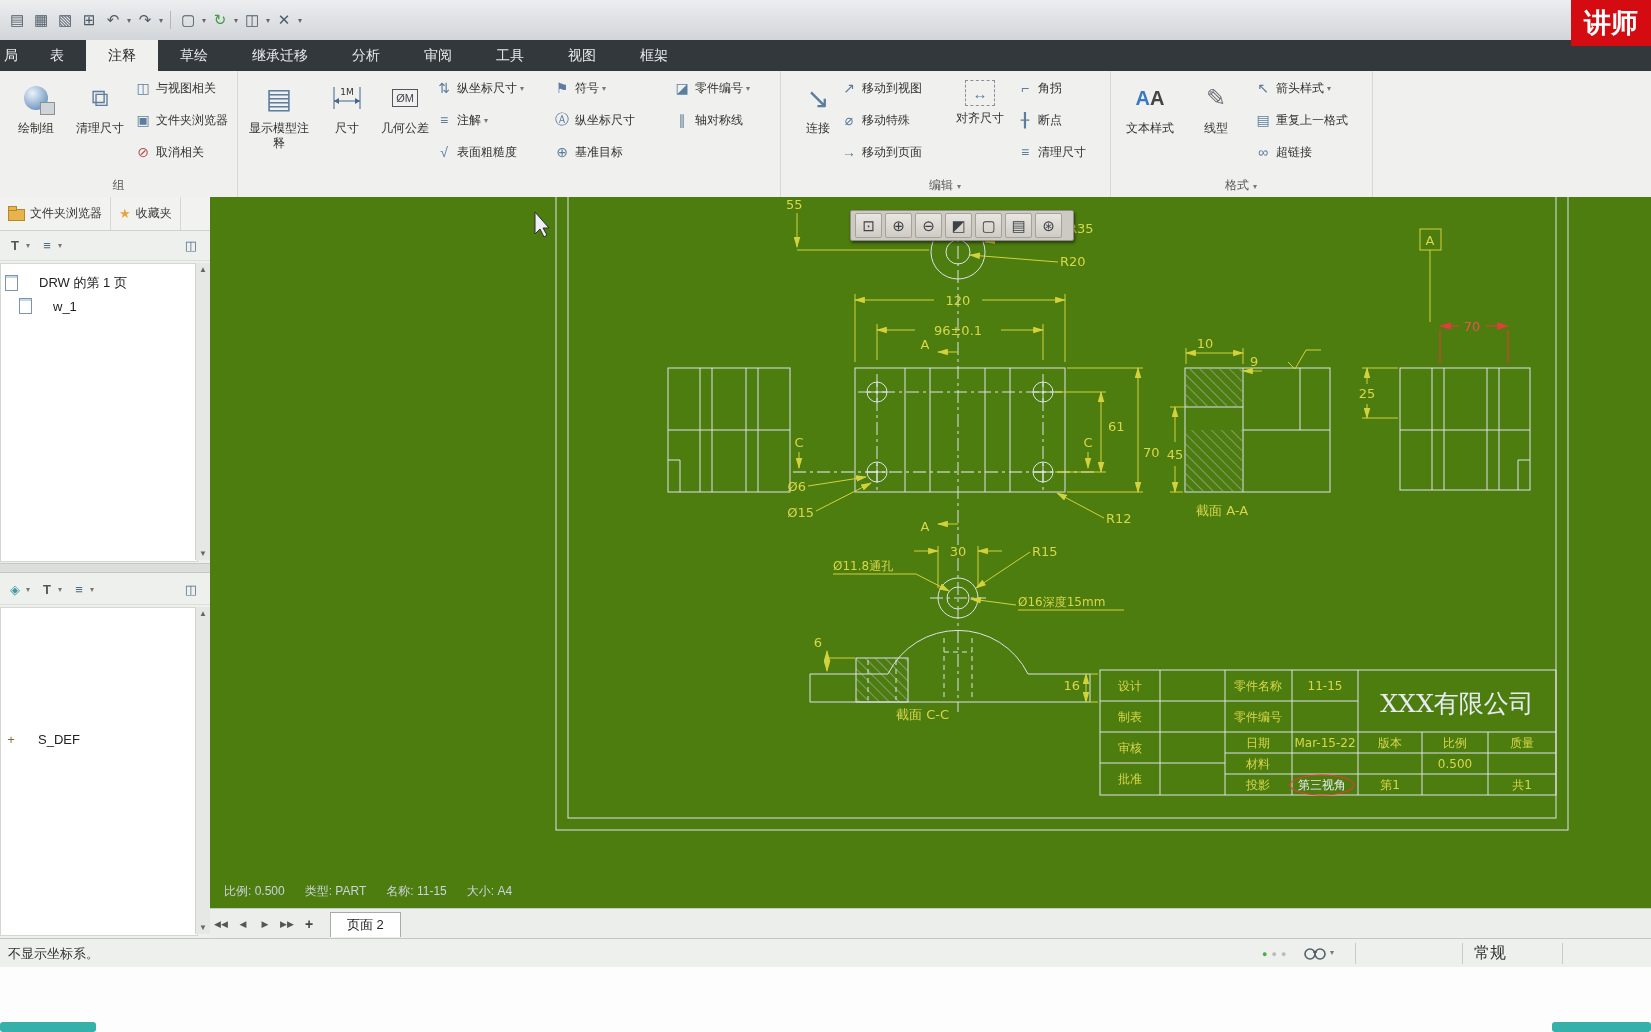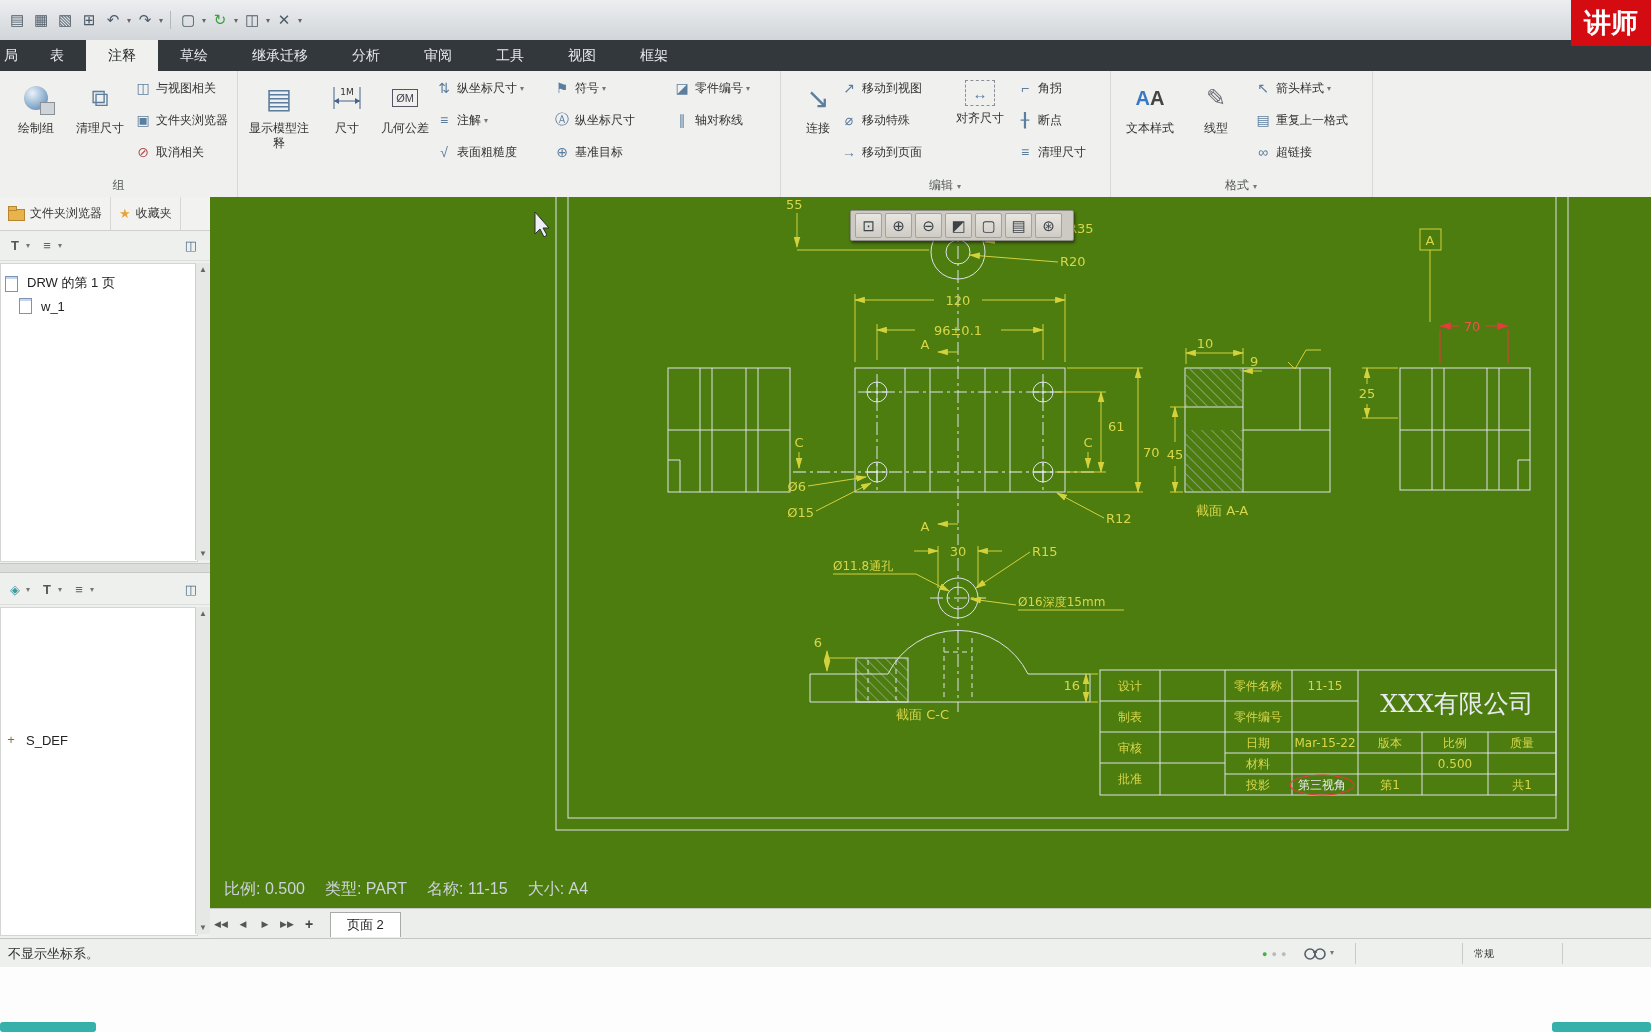--- a/index.html
+++ b/index.html
@@ -63,21 +63,21 @@
     background:#e8b34b;border:1px solid #b8862e}
   .staricon{color:#e8a33d;font-size:13px}
   .ptoolbar{position:absolute;left:0;width:210px;height:30px;display:flex;align-items:center;
     gap:2px;padding-left:6px;border-bottom:1px solid #dddfdd}
   .picon{display:flex;align-items:center;justify-content:center;min-width:18px;height:18px;
     font-size:13px;color:#4d6a85;cursor:default}
   .picon.bold{font-weight:bold;color:#555}
   .pcaret{font-size:8px;color:#777;margin-right:6px}
   .pright{position:absolute;right:16px;display:flex;gap:2px}
   .tree{position:absolute;left:0;width:196px;background:#fff;border:1px solid #d4d6d4;overflow:hidden}
-  .titem{position:absolute;display:flex;align-items:flex-end;gap:9px;font-size:13px;color:#222;
+  .titem{position:absolute;display:flex;align-items:center;gap:21px;font-size:13px;color:#222;
     white-space:nowrap;cursor:default}
   .page-icon{width:11px;height:14px;background:#fff;border:1px solid #7d93b5;box-shadow:inset 0 2px 0 #c8d4ea}
   .vscroll{position:absolute;right:0;top:0;width:14px;background:#e6e8e6;border-left:1px solid #cfd1cf;
     display:flex;flex-direction:column;justify-content:space-between;align-items:center}
   .sarrow{font-size:8px;color:#666;padding:2px 0;cursor:default}
   .splitter{position:absolute;left:0;width:210px;height:8px;background:#dcdedc;border-top:1px solid #c6c8c6;
     border-bottom:1px solid #c6c8c6}
 
   
   .canvas{position:absolute;left:210px;top:197px;width:1629px;height:711px;background:#4d7c0f;overflow:hidden}
@@ -92,40 +92,40 @@
   .t-y{fill:#d8d74a;font-size:13px}
   .t-s{font-size:12px}
   .t-w{fill:#e8ebf2}
   .t-r{fill:#ef5350;font-size:13px}
   .t-big{font-size:25px;font-family:"DejaVu Serif",serif}
   .float-toolbar{position:absolute;left:640px;top:13px;width:214px;height:29px;background:#cdcac3;
     border:1px solid #8f8d87;box-shadow:1px 2px 3px rgba(0,0,0,.5);display:flex;align-items:center;
     gap:3px;padding:0 4px;border-radius:2px}
   .ftbtn{width:25px;height:23px;display:flex;align-items:center;justify-content:center;font-size:15px;
     color:#3c4248;background:linear-gradient(#e8e6e0,#cfccc5);border:1px solid #a5a29b;border-radius:2px;cursor:default}
-  .canvas-info{position:absolute;left:14px;bottom:8px;display:flex;gap:20px;font-size:16px;color:#cdd3dd}
+  .canvas-info{position:absolute;left:14px;bottom:8px;display:flex;gap:20px;font-size:12px;color:#cdd3dd}
 
   
   .pagebar{position:absolute;left:210px;top:908px;width:1441px;height:30px;background:#eceeec;
     border-top:1px solid #c8cac8;display:flex;align-items:center}
   .navbtn{min-width:20px;height:22px;display:flex;align-items:center;justify-content:center;
     font-size:9px;color:#555;margin:0 1px;cursor:default}
   .navbtn.plus{font-size:14px;font-weight:bold;color:#444}
   .pagetab{height:24px;margin-left:10px;padding:0 16px;background:#fff;border:1px solid #a9aba9;
     border-bottom:none;display:flex;align-items:center;font-size:13px;color:#222;curs:default}
 
   
   .statusbar{position:absolute;left:0;top:938px;width:1651px;height:29px;background:#eef0ed;
     border-top:1px solid #c4c6c4}
   .stmsg{position:absolute;left:8px;top:0;height:29px;display:flex;align-items:center;font-size:13px;color:#333}
   .dots{position:absolute;left:1262px;top:0;height:29px;display:flex;align-items:center;gap:4px;font-size:9px}
   .dot-g{color:#44b04a}.dot-x{color:#b9bcb9}
   .stbin{position:absolute;left:1303px;top:4px;display:flex;align-items:center;gap:3px;cursor:default}
   .stsep{position:absolute;top:4px;width:1px;height:21px;background:#c9cbc9}
-  .stmode{position:absolute;left:1474px;top:0;height:29px;display:flex;align-items:center;font-size:10px;color:#333}
+  .stmode{position:absolute;left:1474px;top:0;height:29px;display:flex;align-items:center;font-size:16px;color:#333}
 
   .bottomwhite{position:absolute;left:0;top:967px;width:1651px;height:65px;background:#fdfdfd}
   .teal{position:absolute;top:1022px;height:10px;background:#35b0ab;border-radius:3px}
 </style>
 </head>
 <body>
 
 <div class="app">
 
   <div class="titlebar">

